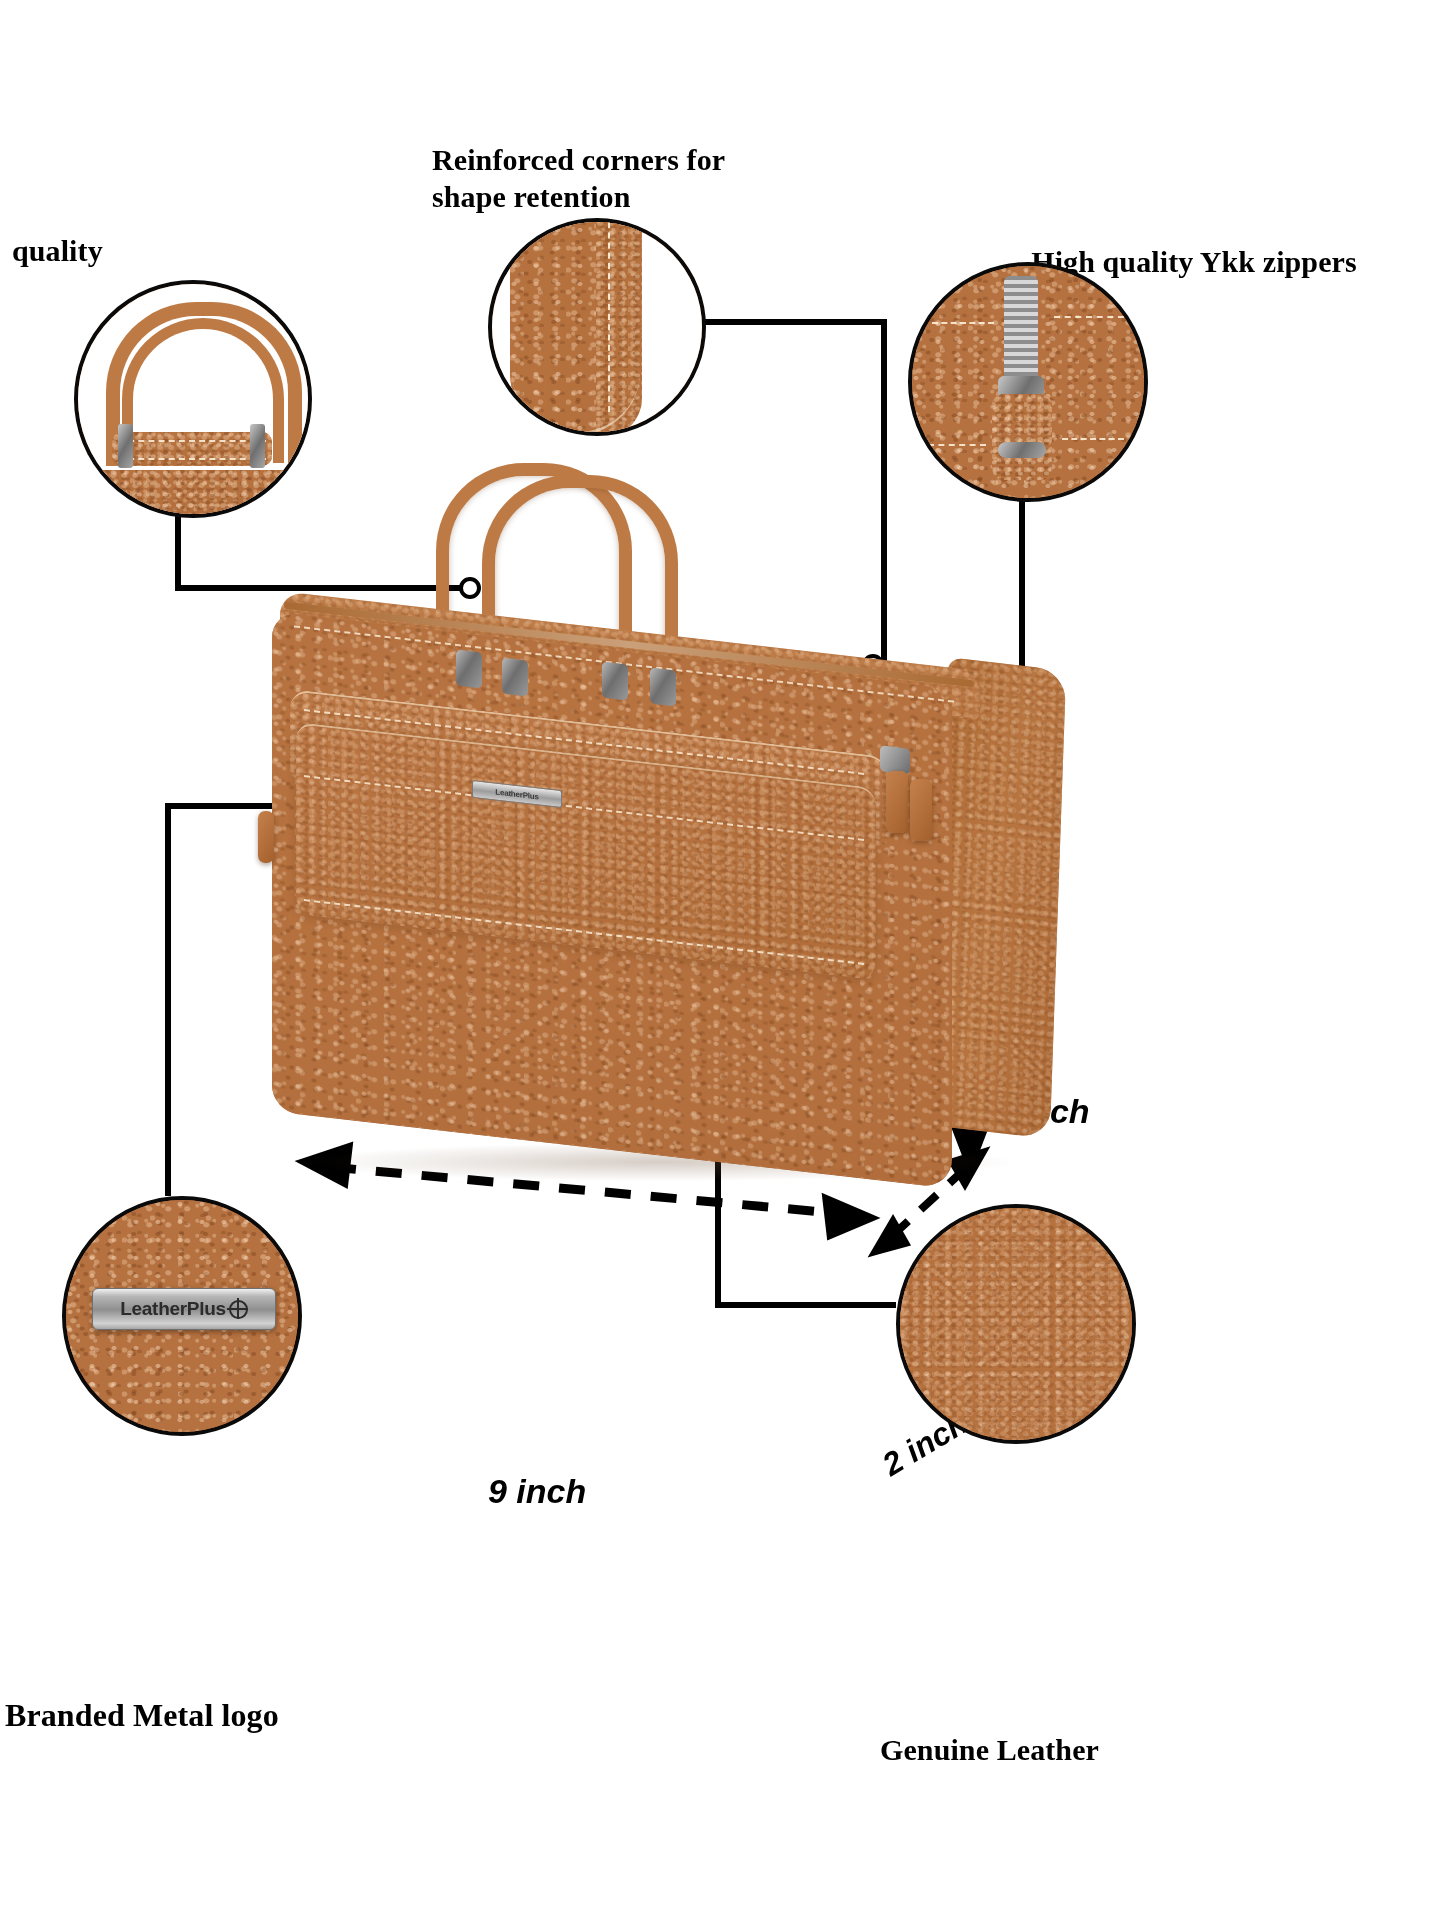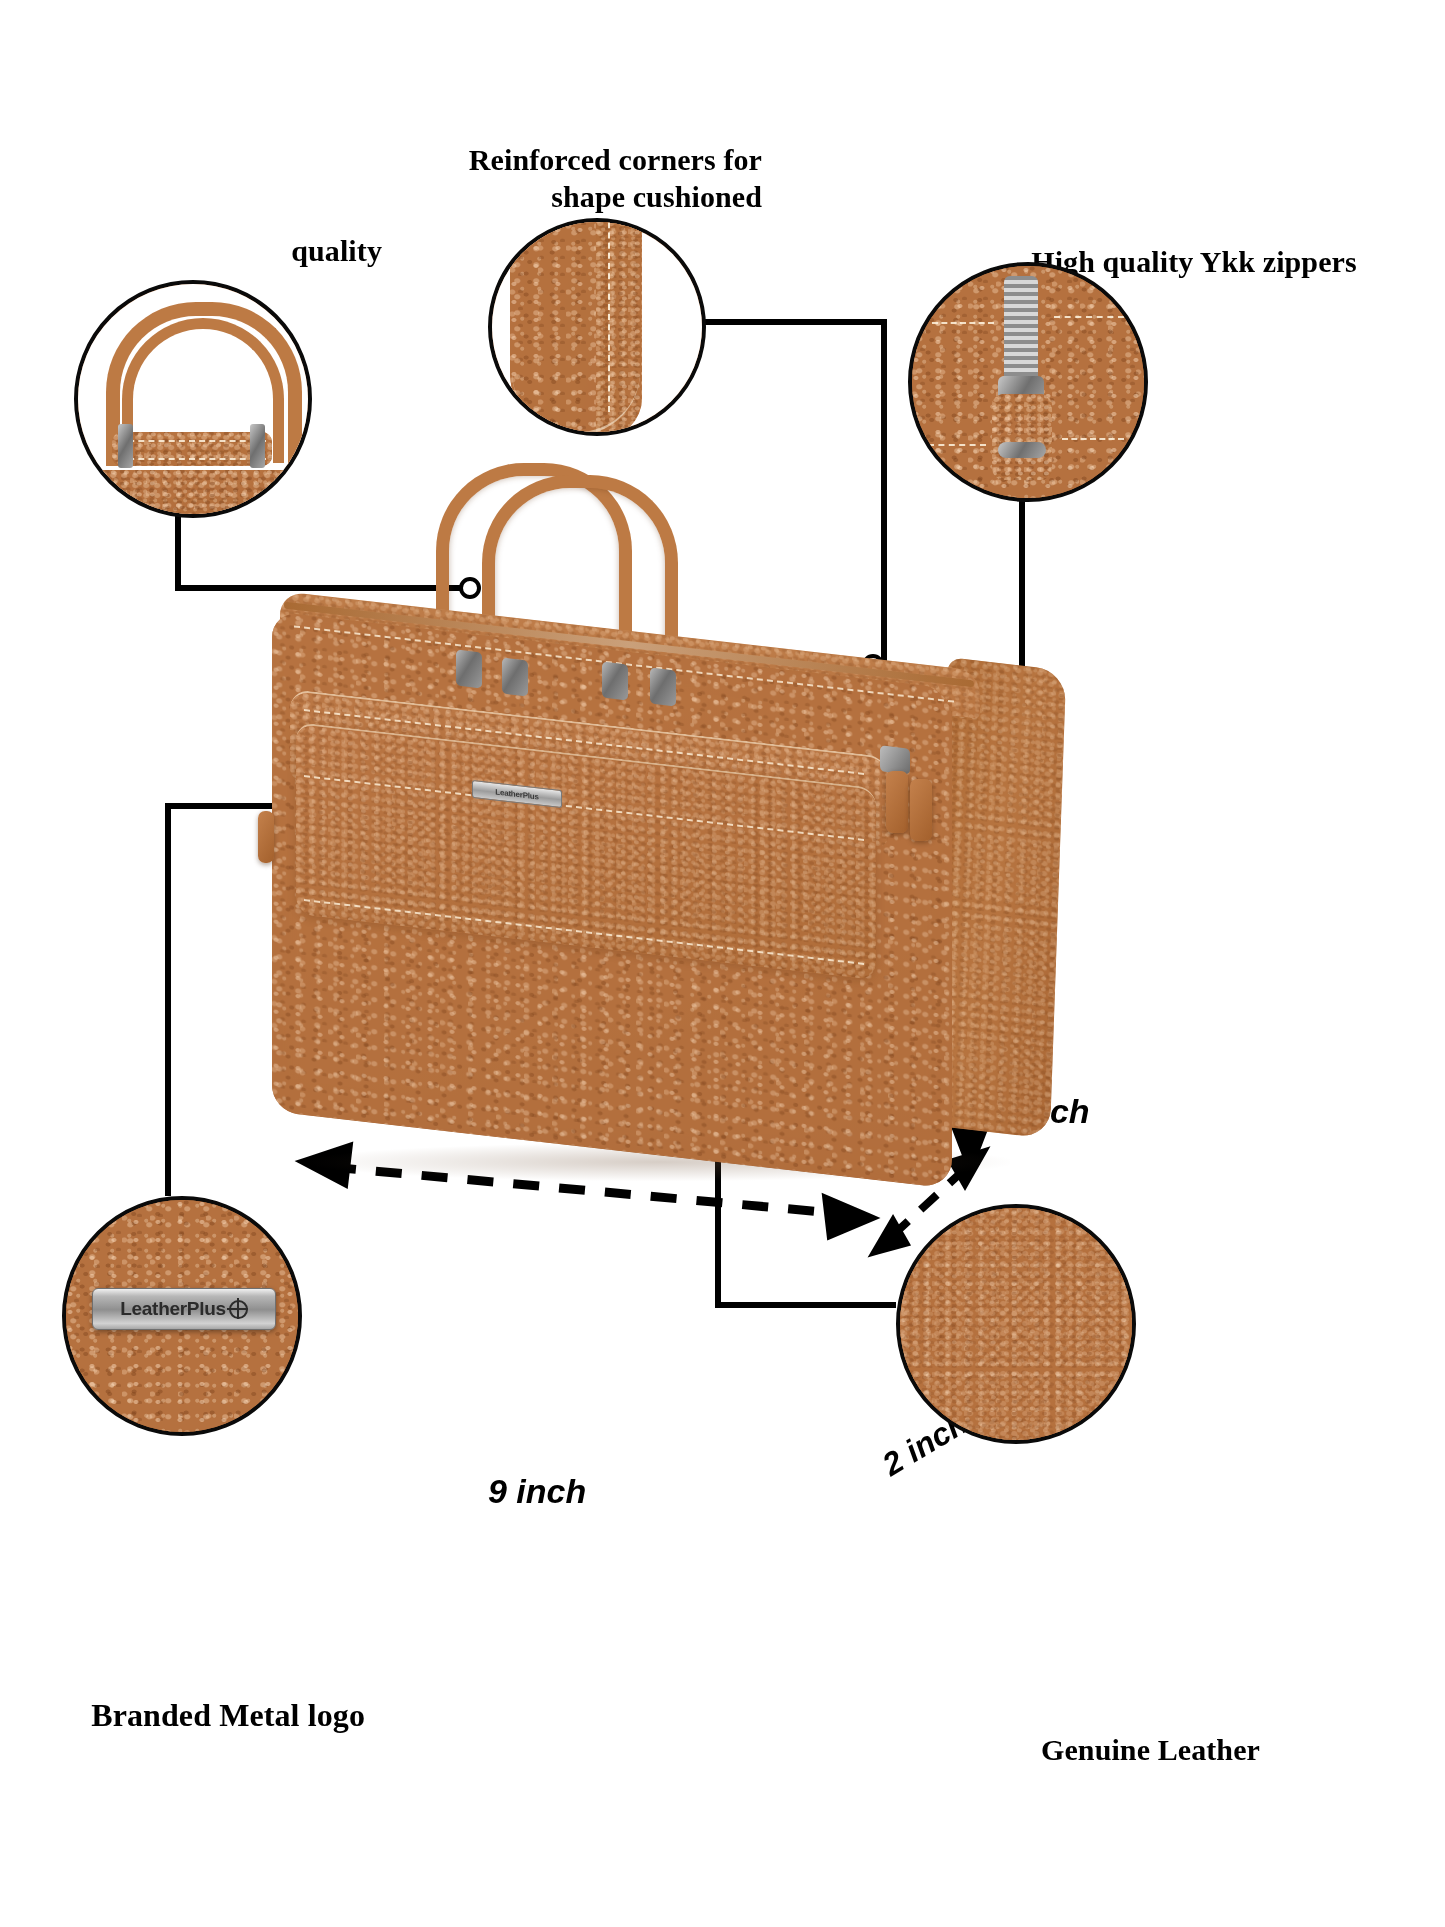--- a/index.html
+++ b/index.html
@@ -3,21 +3,21 @@
 <meta charset="utf-8">
 <title>Laptop Bag Feature Infographic</title>
 <style>
   html,body{margin:0;padding:0;background:#ffffff;}
   body{width:1445px;height:1927px;position:relative;overflow:hidden;
        font-family:"Liberation Serif",serif;}
   .stage{position:absolute;left:0;top:0;width:1445px;height:1927px;}
 
   
   .caption{position:absolute;font-family:"Liberation Serif",serif;font-weight:bold;
-           color:#000;text-align:right;line-height:1.22;letter-spacing:.1px;}
+           color:#000;text-align:left;line-height:1.22;letter-spacing:.1px;}
   #cap-handle{left:12px;top:196px;width:370px;font-size:30px;}
   #cap-corners{left:432px;top:142px;width:330px;font-size:30px;}
   #cap-zippers{left:904px;top:244px;width:580px;font-size:30px;text-align:center;}
   #cap-logo{left:5px;top:1696px;width:360px;font-size:32px;}
   #cap-leather{left:880px;top:1732px;width:380px;font-size:30px;}
 
   
   .dim{position:absolute;font-family:"Liberation Sans",sans-serif;font-weight:bold;
        font-style:italic;color:#000;white-space:nowrap;}
   #dim-w{left:488px;top:1472px;font-size:34px;}
@@ -177,21 +177,21 @@
       <polygon points="982,1153 953,1162 965,1183"></polygon>
     </g>
   </svg>
 
   <div class="caption" id="cap-handle">
     <br>
     <span>quality</span>
   </div>
   <div class="caption" id="cap-corners">
     <span>Reinforced corners for</span><br>
-    <span>shape cushioned</span>
+    <span>shape retention</span>
   </div>
   <div class="caption" id="cap-zippers">High quality Ykk zippers</div>
   <div class="caption" id="cap-logo">Branded Metal logo</div>
   <div class="caption" id="cap-leather">Genuine Leather</div>
 
   <div class="dim" id="dim-w">9 inch</div>
   <div class="dim" id="dim-h">11 inch</div>
   <div class="dim" id="dim-d">2 inch</div>
 
   <div class="inset" id="inset-handle">

